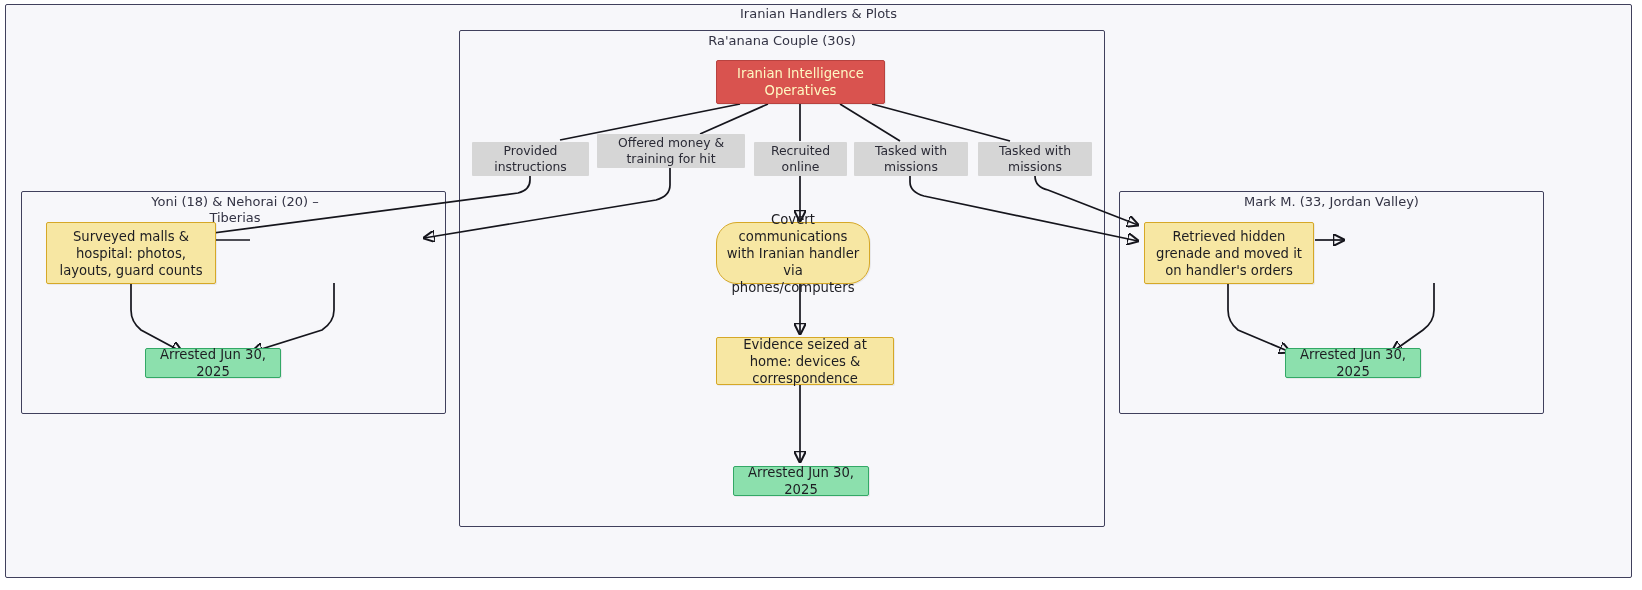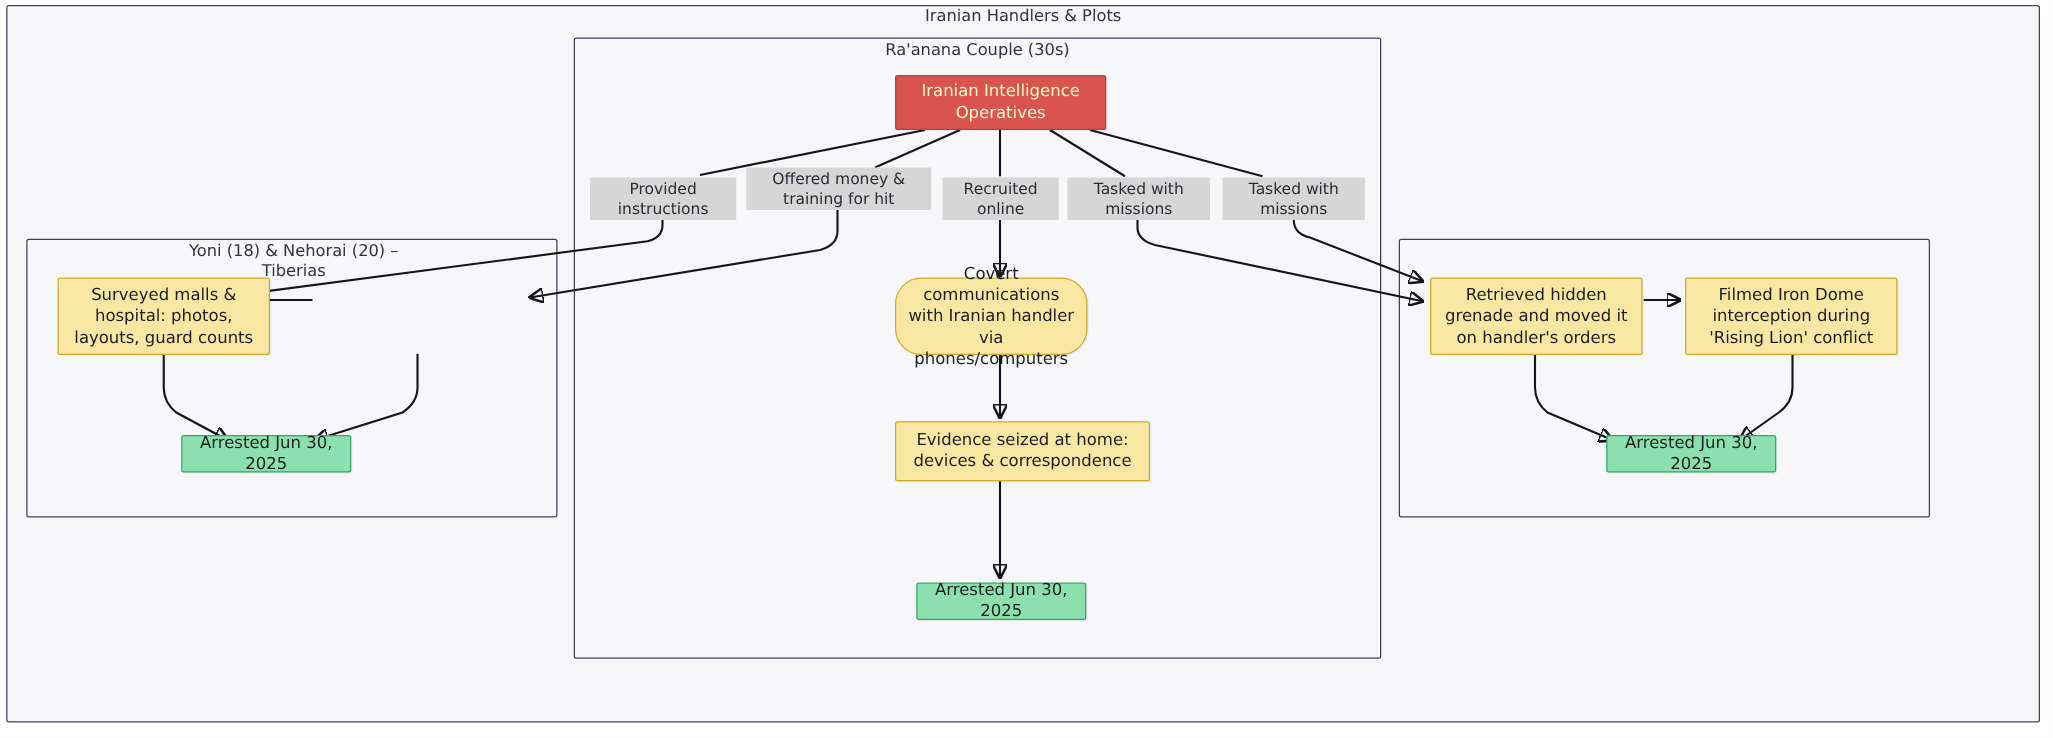--- a/index.html
+++ b/index.html
@@ -31,20 +31,21 @@
   <div class="cluster-title" style="left:5px;top:6px;width:1627px;">Iranian Handlers &amp; Plots</div>
 
   <div class="cluster" style="left:459px;top:30px;width:646px;height:497px;"></div>
   <div class="cluster-title" style="left:459px;top:33px;width:646px;">Ra'anana Couple (30s)</div>
 
   <div class="cluster" style="left:21px;top:191px;width:425px;height:223px;"></div>
   <div class="cluster-title" style="left:140px;top:194px;width:190px;">Yoni (18) &amp; Nehorai (20) –
 Tiberias</div>
 
   <div class="cluster" style="left:1119px;top:191px;width:425px;height:223px;"></div>
+  <div class="cluster-title" style="left:1119px;top:194px;width:425px;">Mark M. (33, Jordan Valley)</div>
 
   <svg class="edges" viewBox="0 0 1642 590">
     <defs>
       <marker id="arw" viewBox="0 0 10 10" refX="9" refY="5" markerWidth="7" markerHeight="7" orient="auto-start-reverse">
         <path d="M 0 0 L 10 5 L 0 10 z" fill="#15151c" stroke="none"></path>
       </marker>
     </defs>
 
     <path d="M 740,104 L 560,140" marker-end=""></path>
     <path d="M 768,104 L 700,134"></path>
@@ -83,23 +84,22 @@
 
   <div class="node n-red" style="left:716px;top:60px;width:169px;height:44px;">Iranian Intelligence Operatives</div>
 
   <div class="node n-yellow" style="left:46px;top:222px;width:170px;height:62px;">Surveyed malls &amp; hospital: photos, layouts, guard counts</div>
 
 
   <div class="node n-green" style="left:145px;top:348px;width:136px;height:30px;">Arrested Jun 30, 2025</div>
 
   <div class="node n-yellow" style="left:716px;top:222px;width:154px;height:62px;border-radius:21px;">Covert communications with Iranian handler via phones/computers</div>
 
-  <div class="node n-yellow" style="left:716px;top:337px;width:204px;height:48px;">Evidence seized at home: devices &amp; correspondence</div>
+  <div class="node n-yellow" style="left:716px;top:337px;width:178px;height:48px;">Evidence seized at home: devices &amp; correspondence</div>
 
   <div class="node n-green" style="left:733px;top:466px;width:136px;height:30px;">Arrested Jun 30, 2025</div>
 
   <div class="node n-yellow" style="left:1144px;top:222px;width:170px;height:62px;">Retrieved hidden grenade and moved it on handler's orders</div>
 
-  <div class="node n-yellow" style="left:1348px;top:222px;width:170px;height:62px;">Filmed Iron Dome interception during 'Rising Lion' conflict</div>
 
   <div class="node n-green" style="left:1285px;top:348px;width:136px;height:30px;">Arrested Jun 30, 2025</div>
 
 </div>
 
 </body></html>

